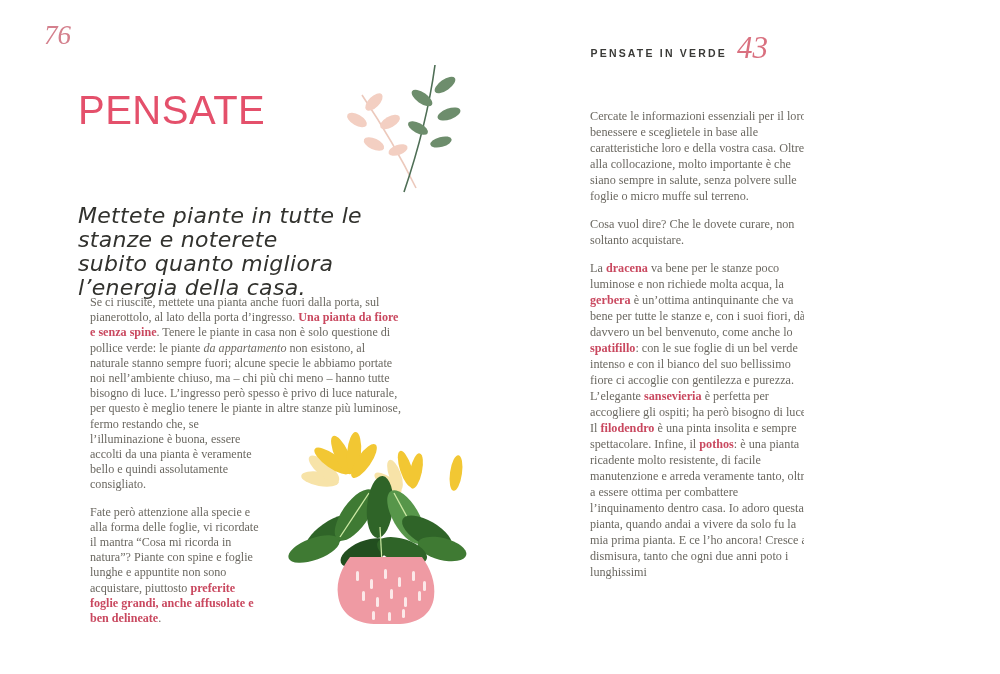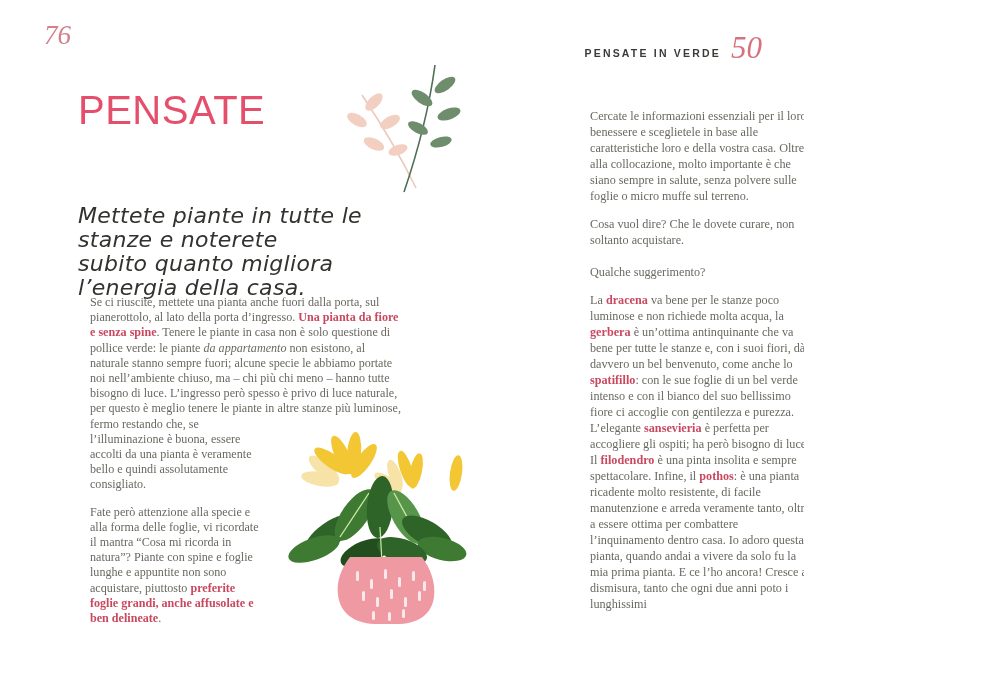--- a/index.html
+++ b/index.html
@@ -15,21 +15,21 @@
             font-family:"DejaVu Sans",sans-serif;font-style:italic;font-size:22px;
             line-height:24px;color:#32322e;letter-spacing:.3px;}
   .left-body{position:absolute;left:78px;top:283px;width:335px;font-size:12.1px;
              line-height:15.2px;color:#6b6861;}
   .left-body p{margin:12px;}
   .float-spacer{float:right;width:0;height:148px;}
   .flower-illo{float:right;clear:right;width:235px;height:202px;margin:0 -92px 0 6px;}
   .hl{font-weight:bold;color:#c9485f;}
   .it{font-style:italic;}
   
-  .header-right{position:absolute;right:42px;top:30px;display:flex;align-items:center;}
+  .header-right{position:absolute;right:36px;top:30px;display:flex;align-items:center;}
   .header-right .rubric{font-family:"Liberation Sans",sans-serif;font-weight:bold;
         font-size:10.5px;letter-spacing:2.2px;color:#3a3a37;margin-right:10px;margin-top:10px;}
   .pageno-right{font-family:"Liberation Serif",serif;font-style:italic;font-size:31px;color:#d9707f;}
   .right-body{position:absolute;left:578px;top:96px;width:246px;font-size:12.2px;
               line-height:16px;color:#6b6861;}
   .right-body p{margin:12px;}
   .gap{margin-top:16px !important;}
   
   .plant-figure{position:absolute;}
   .plant-arrow{position:absolute;}
@@ -122,27 +122,26 @@
             <rect x="132" y="178" width="3" height="9" rx="1.5"></rect>
         </g>
       </svg>
     </div>
     <p><span>Se ci riuscite, mettete una pianta anche fuori dalla porta, sul pianerottolo, al lato della porta d’ingresso. </span><span class="hl">Una pianta da fiore e senza spine</span><span>. Tenere le piante in casa non è solo questione di pollice verde: le piante </span><span class="it">da appartamento</span><span> non esistono, al naturale stanno sempre fuori; alcune specie le abbiamo portate noi nell’ambiente chiuso, ma – chi più chi meno – hanno tutte bisogno di luce. L’ingresso però spesso è privo di luce naturale, per questo è meglio tenere le piante in altre stanze più luminose, fermo restando che, se l’illuminazione è buona, essere accolti da una pianta è veramente bello e quindi assolutamente consigliato.</span></p>
     <p><span>Fate però attenzione alla specie e alla forma delle foglie, vi ricordate il mantra “Cosa mi ricorda in natura”? Piante con spine e foglie lunghe e appuntite non sono acquistare, piuttosto </span><span class="hl">preferite foglie grandi, anche affusolate e ben delineate</span><span>.</span></p>
   </div>
 
   <div class="header-right">
     <span class="rubric">PENSATE IN VERDE</span>
-    <span class="pageno-right">50</span>
+    <span class="pageno-right">43</span>
   </div>
 
   <div class="right-body">
     <p>Cercate le informazioni essenziali per il loro benessere e sceglietele in base alle caratteristiche loro e della vostra casa. Oltre alla collocazione, molto importante è che siano sempre in salute, senza polvere sulle foglie o micro muffe sul terreno.</p>
     <p>Cosa vuol dire? Che le dovete curare, non soltanto acquistare.</p>
-    <p class="gap">Qualche suggerimento?</p>
     <p><span>La </span><span class="hl">dracena</span><span> va bene per le stanze poco luminose e non richiede molta acqua, la </span><span class="hl">gerbera</span><span> è un’ottima antinquinante che va bene per tutte le stanze e, con i suoi fiori, dà davvero un bel benvenuto, come anche lo </span><span class="hl">spatifillo</span><span>: con le sue foglie di un bel verde intenso e con il bianco del suo bellissimo fiore ci accoglie con gentilezza e purezza. L’elegante </span><span class="hl">sansevieria</span><span> è perfetta per accogliere gli ospiti; ha però bisogno di luce. Il </span><span class="hl">filodendro</span><span> è una pinta insolita e sempre spettacolare. Infine, il </span><span class="hl">pothos</span><span>: è una pianta ricadente molto resistente, di facile manutenzione e arreda veramente tanto, oltre a essere ottima per combattere l’inquinamento dentro casa. Io adoro questa pianta, quando andai a vivere da solo fu la mia prima pianta. E ce l’ho ancora! Cresce a dismisura, tanto che ogni due anni poto i lunghissimi</span></p>
   </div>
 
   <div class="plant-figure" style="left:812px;top:82px;">
     <svg width="150" height="175" viewBox="0 0 150 175">
       <path d="M70,120 C70,100 68,88 72,68" stroke="#8a5b42" stroke-width="7" fill="none" stroke-linecap="round"></path>
       <path d="M80,120 C82,100 87,88 84,74" stroke="#8a5b42" stroke-width="5" fill="none" stroke-linecap="round"></path>
       <g>
         <path d="M76,64 L6,38 L12,26 Z" fill="#1d4a33"></path>
         <path d="M76,64 L16,10 L28,4 Z" fill="#3c7a45"></path>

